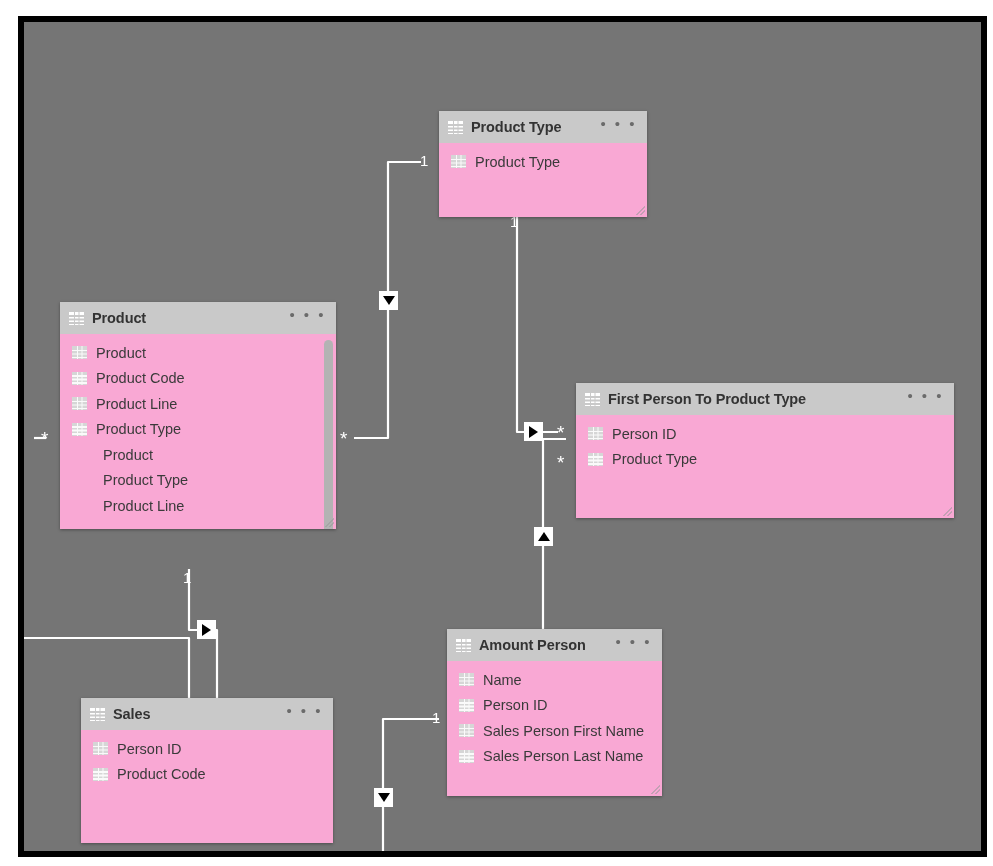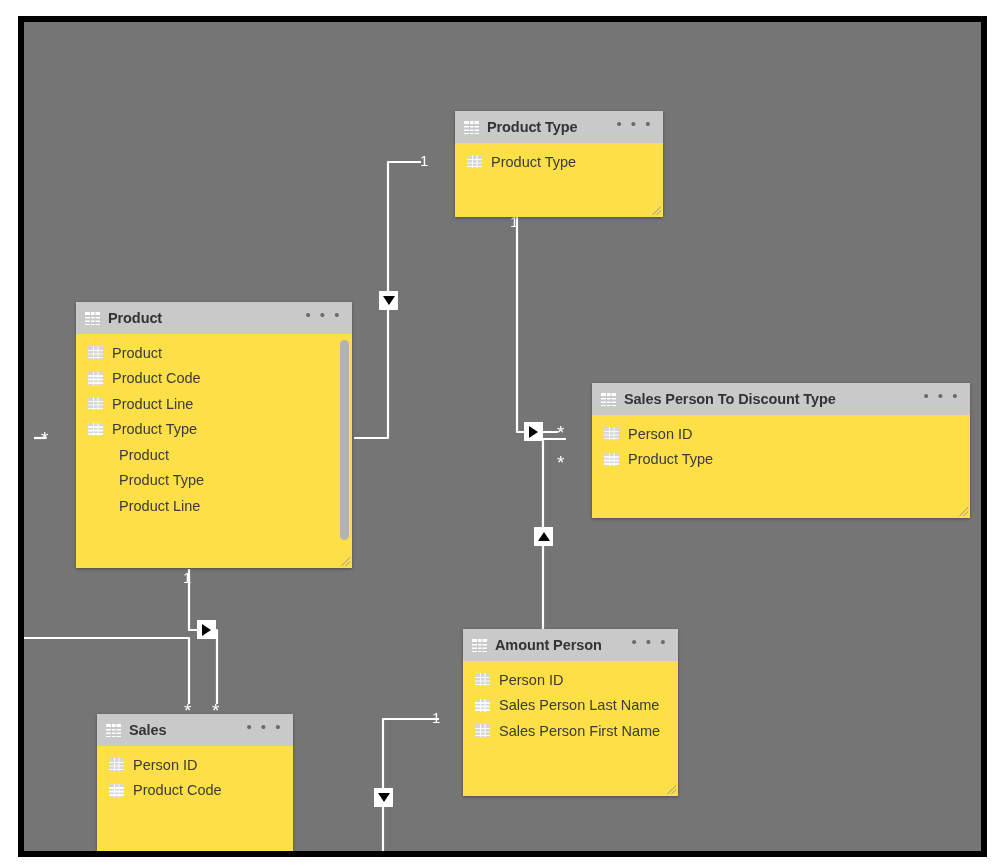--- a/index.html
+++ b/index.html
@@ -42,24 +42,23 @@
     position: absolute;
     left: 0; top: 0;
     width: 957px;
     height: 829px;
     pointer-events: none;
   }
 
   
   .tbl {
     position: absolute;
-    background: #fde047;
+    background: #f9a8d4;
     box-shadow: 0 1px 3px rgba(0,0,0,0.35);
     overflow: hidden;
-    margin-left: 16px;
   }
   .tbl-head {
     height: 32px;
     background: #c9c9c9;
     display: flex;
     align-items: center;
     padding: 0 10px 0 9px;
     box-sizing: border-box;
   }
   .tbl-title {
@@ -293,21 +292,21 @@
         </div>
         <div class="tbl-body">
           <div class="fld">
             <span class="ic-col"></span>
             <span class="fld-label">Product Type</span>
           </div>
         </div>
         <div class="grip"></div>
       </div>
 
-      <div class="tbl" id="tbl-product" style="left:36px; top:280px; width:276px; height:266px;">
+      <div class="tbl" id="tbl-product" style="left:36px; top:280px; width:276px; height:227px;">
         <div class="tbl-head">
           <span class="ic-grid-w"></span>
           <span class="tbl-title">Product</span>
           <span class="ellipsis">• • •</span>
         </div>
         <div class="tbl-body">
           <div class="fld">
             <span class="ic-col"></span>
             <span class="fld-label">Product</span>
           </div>
@@ -333,21 +332,21 @@
             <span class="fld-label">Product Line</span>
           </div>
         </div>
         <div class="scrollbar" style="right:3px; top:38px; height:200px;"></div>
         <div class="grip"></div>
       </div>
 
       <div class="tbl" id="tbl-bridge" style="left:552px; top:361px; width:378px; height:135px;">
         <div class="tbl-head">
           <span class="ic-grid-w"></span>
-          <span class="tbl-title">Sales Person To Discount Type</span>
+          <span class="tbl-title">First Person To Product Type</span>
           <span class="ellipsis">• • •</span>
         </div>
         <div class="tbl-body">
           <div class="fld">
             <span class="ic-col"></span>
             <span class="fld-label">Person ID</span>
           </div>
           <div class="fld">
             <span class="ic-col"></span>
             <span class="fld-label">Product Type</span>
@@ -358,35 +357,39 @@
 
       <div class="tbl" id="tbl-sales-person" style="left:423px; top:607px; width:215px; height:167px;">
         <div class="tbl-head">
           <span class="ic-grid-w"></span>
           <span class="tbl-title">Amount Person</span>
           <span class="ellipsis">• • •</span>
         </div>
         <div class="tbl-body">
           <div class="fld">
             <span class="ic-col"></span>
+            <span class="fld-label">Name</span>
+          </div>
+          <div class="fld">
+            <span class="ic-col"></span>
             <span class="fld-label">Person ID</span>
           </div>
           <div class="fld">
             <span class="ic-col"></span>
+            <span class="fld-label">Sales Person First Name</span>
+          </div>
+          <div class="fld">
+            <span class="ic-col"></span>
             <span class="fld-label">Sales Person Last Name</span>
           </div>
-          <div class="fld">
-            <span class="ic-col"></span>
-            <span class="fld-label">Sales Person First Name</span>
-          </div>
         </div>
         <div class="grip"></div>
       </div>
 
-      <div class="tbl" id="tbl-sales" style="left:57px; top:692px; width:196px; height:145px;">
+      <div class="tbl" id="tbl-sales" style="left:57px; top:676px; width:252px; height:145px;">
         <div class="tbl-head">
           <span class="ic-grid-w"></span>
           <span class="tbl-title">Sales</span>
           <span class="ellipsis">• • •</span>
         </div>
         <div class="tbl-body">
           <div class="fld">
             <span class="ic-col"></span>
             <span class="fld-label">Person ID</span>
           </div>

